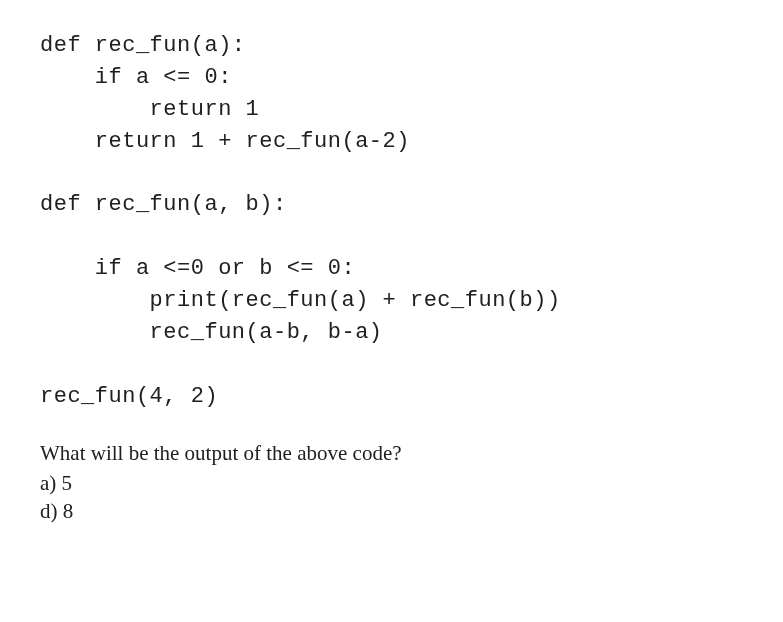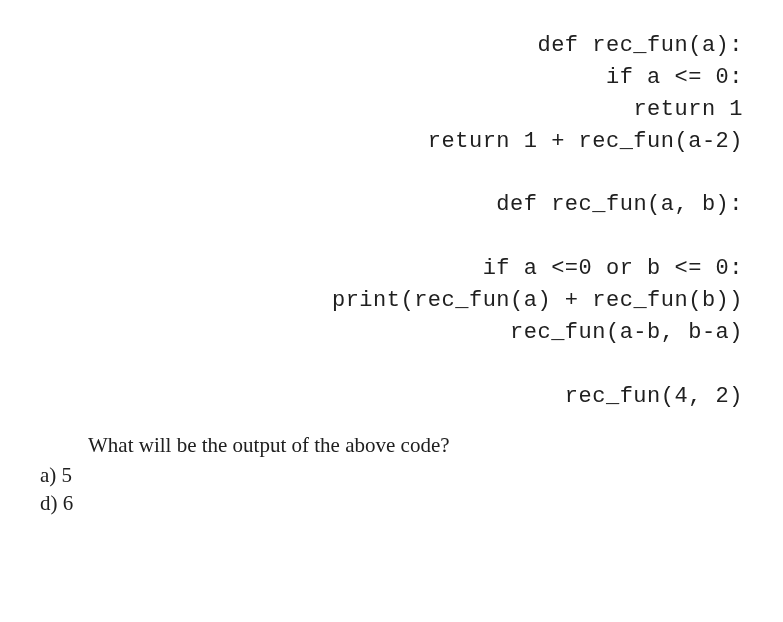--- a/index.html
+++ b/index.html
@@ -11,31 +11,29 @@
     width: 783px;
     height: 622px;
     box-sizing: border-box;
   }
   .code-block {
     font-family: "Courier New", Courier, monospace;
     font-size: 22px;
     line-height: 1.45;
     white-space: pre;
     letter-spacing: 0.5px;
-    margin-bottom: 18px;
-    text-align: right;
+    margin-bottom: 26px;
   }
   .question-block {
     font-family: "Times New Roman", Times, serif;
     font-size: 21px;
     line-height: 1.35;
   }
   .question-text {
     margin-bottom: 2px;
-    margin-left: 48px;
   }
   .option {
     display: block;
   }
 </style>
 </head>
 <body>
 
 <div class="code-block"><span>def rec_fun(a):</span>
 <span>    if a &lt;= 0:</span>
@@ -46,14 +44,14 @@
 <span></span>
 <span>    if a &lt;=0 or b &lt;= 0:</span>
 <span>        print(rec_fun(a) + rec_fun(b))</span>
 <span>        rec_fun(a-b, b-a)</span>
 <span></span>
 <span>rec_fun(4, 2)</span></div>
 
 <div class="question-block">
   <div class="question-text">What will be the output of the above code?</div>
   <span class="option">a) 5</span>
-  <span class="option">d) 6</span>
+  <span class="option">d) 8</span>
 </div>
 
 </body></html>

